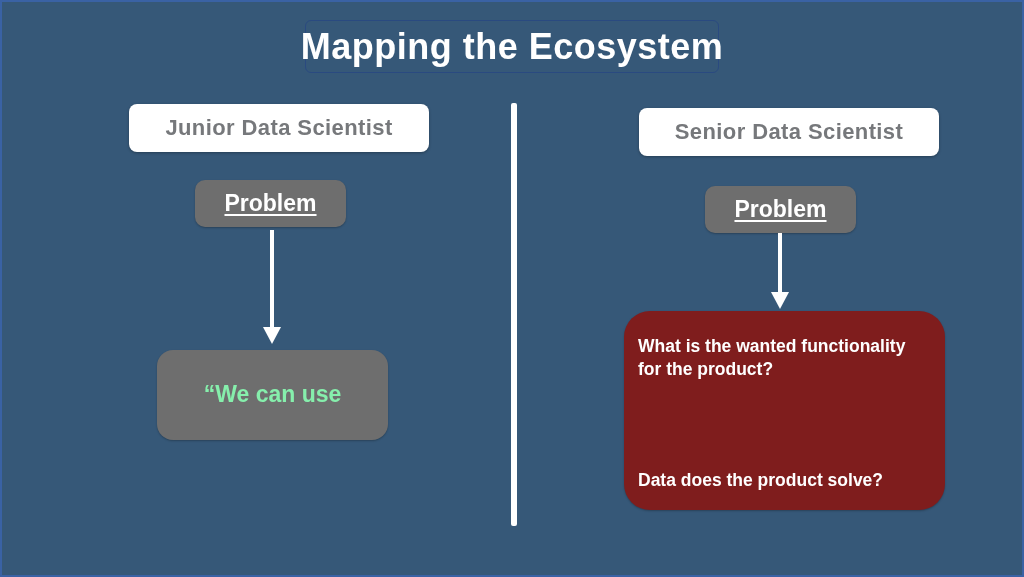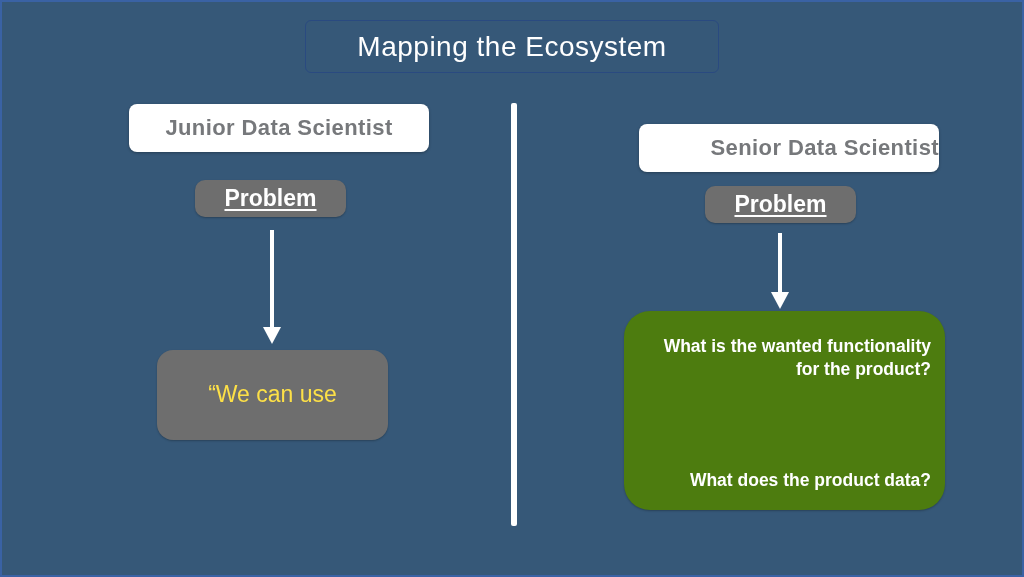--- a/index.html
+++ b/index.html
@@ -25,49 +25,49 @@
     height: 53px;
     border: 1px solid #2a4a80;
     border-radius: 6px;
     box-sizing: border-box;
     display: flex;
     align-items: center;
     justify-content: center;
   }
   .title-text {
     color: #ffffff;
-    font-size: 28px;
-    font-weight: 400;
+    font-size: 36px;
+    font-weight: 700;
     letter-spacing: 0.5px;
     white-space: nowrap;
   }
   .role-box {
     position: absolute;
     height: 48px;
     width: 300px;
     background: #ffffff;
     border-radius: 8px;
     box-shadow: 0 1px 3px rgba(0,0,0,0.3);
     display: flex;
     align-items: center;
     justify-content: center;
   }
   .role-box.junior { left: 127px; top: 102px; }
-  .role-box.senior { left: 637px; top: 122px; justify-content: flex-end; }
+  .role-box.senior { left: 637px; top: 106px; }
   .role-text {
     color: #76787b;
     font-size: 22px;
     font-weight: 700;
     letter-spacing: 0.4px;
     white-space: nowrap;
   }
   .problem-box {
     position: absolute;
     width: 151px;
-    height: 37px;
+    height: 47px;
     background: #6e6e6e;
     border-radius: 10px;
     box-shadow: 0 1px 2px rgba(0,0,0,0.25);
     display: flex;
     align-items: center;
     justify-content: center;
   }
   .problem-box.left { left: 193px; top: 178px; }
   .problem-box.right { left: 703px; top: 184px; }
   .problem-text {
@@ -92,41 +92,41 @@
     height: 90px;
     background: #6e6e6e;
     border-radius: 16px;
     box-shadow: 0 1px 2px rgba(0,0,0,0.25);
     display: flex;
     flex-direction: column;
     align-items: center;
     justify-content: center;
   }
   .quote-line {
-    color: #fde047;
+    color: #86efac;
     font-size: 23px;
-    font-weight: 400;
+    font-weight: 700;
     line-height: 1.28;
     white-space: nowrap;
   }
   .questions-box {
     position: absolute;
     left: 622px;
     top: 309px;
     width: 321px;
     height: 199px;
-    background: #4d7c0f;
+    background: #7f1d1d;
     border-radius: 26px;
     box-shadow: 0 1px 2px rgba(0,0,0,0.25);
     box-sizing: border-box;
     padding: 24px 14px 18px 14px;
     display: flex;
     flex-direction: column;
     justify-content: space-between;
-    text-align: right;
+    text-align: left;
   }
   .question {
     color: #ffffff;
     font-size: 17.5px;
     font-weight: 700;
     line-height: 1.3;
     margin: 0;
   }
   .divider {
     position: absolute;
@@ -174,16 +174,16 @@
     <span class="problem-text">Problem</span>
   </div>
 
   <svg class="arrow right" viewBox="0 0 24 76" aria-hidden="true">
     <line x1="12" y1="0" x2="12" y2="61" stroke="#ffffff" stroke-width="4"></line>
     <polygon points="3,59 21,59 12,76" fill="#ffffff"></polygon>
   </svg>
 
   <div class="questions-box">
     <p class="question">What is the wanted functionality for the product?</p>
-    <p class="question">What does the product data?</p>
+    <p class="question">Data does the product solve?</p>
   </div>
 
 </div>
 
 </body></html>

